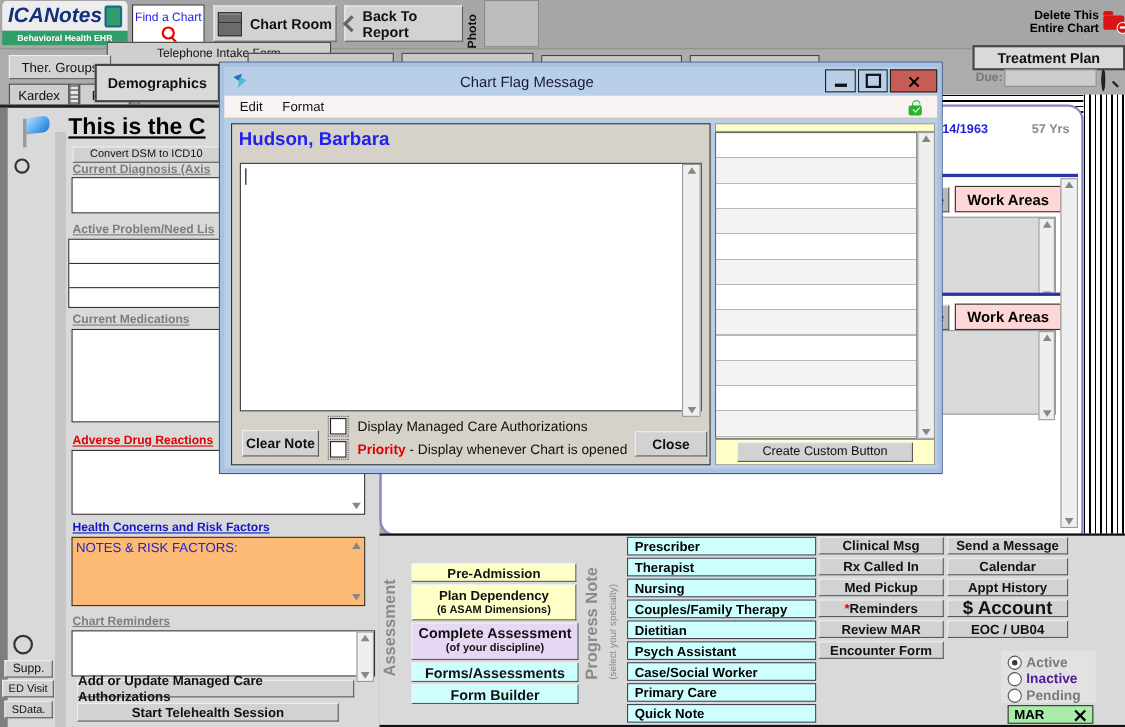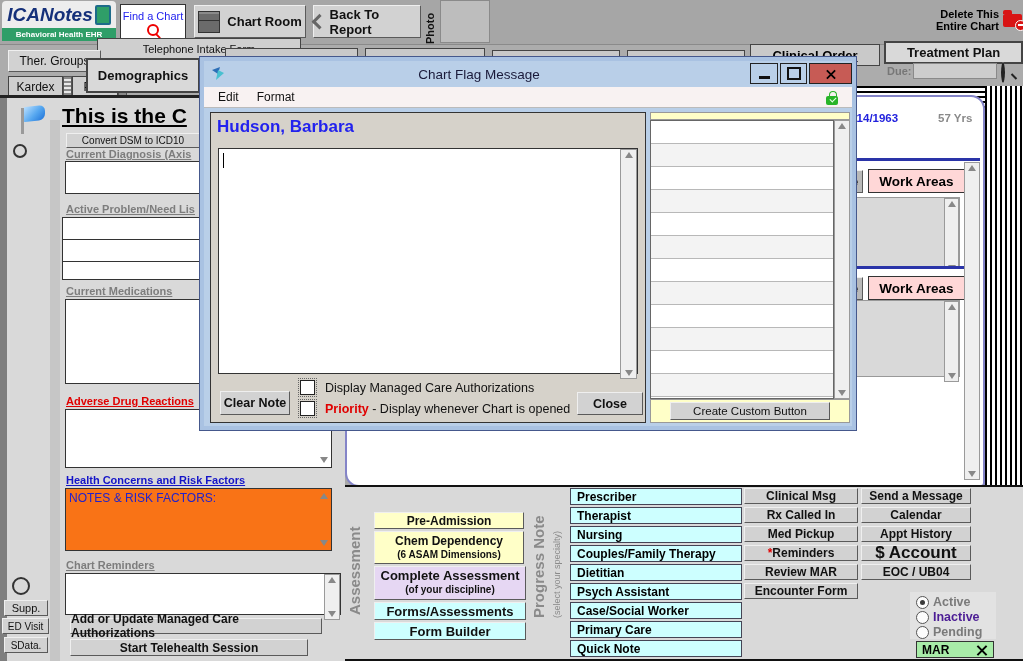--- a/index.html
+++ b/index.html
@@ -116,23 +116,20 @@
   <div class="abs tab" style="left:86px;top:58px;width:114px;height:35px;background:#d9d9d9;border-width:2px;">
     <span style="font-size:13px;font-weight:bold;">Demographics</span>
   </div>
 
   
   <div class="abs tab" style="left:225px;top:48px;width:133px;height:42px;background:#c9c9c9;"></div>
   <div class="abs tab" style="left:365px;top:48px;width:120px;height:42px;background:#c9c9c9;"></div>
   <div class="abs tab" style="left:492px;top:50px;width:128px;height:16px;background:#c9c9c9;"></div>
   <div class="abs tab" style="left:627px;top:50px;width:118px;height:16px;background:#c9c9c9;"></div>
 
-  <div class="abs tab" style="left:750px;top:44px;width:130px;height:22px;background:#c9c9c9;">
-    <span class="lbl" style="font-size:13px;color:#000;">Clinical Order</span>
-  </div>
 
   <div class="abs tab" style="left:884px;top:41px;width:139px;height:23px;background:#d9d9d9;border-width:2px;">
     <span style="font-size:13px;font-weight:bold;">Treatment Plan</span>
   </div>
   <span class="abs" style="left:887px;top:65px;font-size:11px;font-weight:bold;color:#777;">Due:</span>
   <div class="abs" style="left:913px;top:63px;width:84px;height:16px;background:#cdcdcd;border:1px solid #8a8a8a;"></div>
   <span class="abs magblk" style="left:1001px;top:64px;"></span>
 
   
   <div class="abs hlines" style="left:756px;top:86px;width:229px;height:22px;"></div>
@@ -166,21 +163,21 @@
 
   <span class="abs lbl graylbl" style="left:66px;top:285px;font-size:11px;">Current Medications</span>
   <div class="abs box" style="left:65px;top:299px;width:135px;height:85px;"></div>
 
   <span class="abs lbl" style="left:66px;top:395px;font-size:11px;color:#e00000;">Adverse Drug Reactions</span>
   <div class="abs box" style="left:65px;top:409px;width:267px;height:59px;">
     <div class="arr down" style="position:absolute;right:3px;bottom:4px;"></div>
   </div>
 
   <span class="abs lbl" style="left:66px;top:474px;font-size:11px;color:#1414c8;">Health Concerns and Risk Factors</span>
-  <div class="abs box" style="left:65px;top:488px;width:267px;height:63px;background:#f97316;">
+  <div class="abs box" style="left:65px;top:488px;width:267px;height:63px;background:#fdba74;">
     <span style="position:absolute;left:3px;top:2px;font-size:12px;color:#2222cc;">NOTES &amp; RISK FACTORS:</span>
     <div class="arr up" style="position:absolute;right:3px;top:4px;"></div>
     <div class="arr down" style="position:absolute;right:3px;bottom:4px;"></div>
   </div>
 
   <span class="abs lbl graylbl" style="left:66px;top:559px;font-size:11px;">Chart Reminders</span>
   <div class="abs box" style="left:65px;top:573px;width:276px;height:42px;">
     <div class="scrolltrack" style="position:absolute;right:0;top:0;width:14px;height:40px;">
       <div class="arr up"></div>
       <div class="arr down"></div>
@@ -253,21 +250,21 @@
 
   
   <div class="abs" style="left:345px;top:485px;width:678px;height:176px;background:#d9d9d9;border-top:2px solid #111;border-bottom:2px solid #111;"></div>
 
   <div class="abs vtext" style="left:346px;top:505px;height:110px;font-size:15px;">Assessment</div>
 
   <div class="abs btn" style="left:374px;top:512px;width:150px;height:17px;background:#ffffc8;font-size:12px;">
     <span>Pre-Admission</span>
   </div>
   <div class="abs btn" style="left:374px;top:531px;width:150px;height:33px;background:#ffffc8;flex-direction:column;line-height:13px;">
-    <span style="font-size:12px;">Chem Dependency</span>
+    <span style="font-size:12px;">Plan Dependency</span>
     <span style="font-size:10px;">(6 ASAM Dimensions)</span>
   </div>
   <div class="abs btn" style="left:374px;top:566px;width:152px;height:34px;background:#e6d7f3;flex-direction:column;line-height:14px;">
     <span style="font-size:13px;">Complete Assessment</span>
     <span style="font-size:10px;">(of your discipline)</span>
   </div>
   <div class="abs btn" style="left:374px;top:602px;width:152px;height:18px;background:#cdffff;font-size:13px;">
     <span>Forms/Assessments</span>
   </div>
   <div class="abs btn" style="left:374px;top:622px;width:152px;height:18px;background:#cdffff;font-size:13px;">

